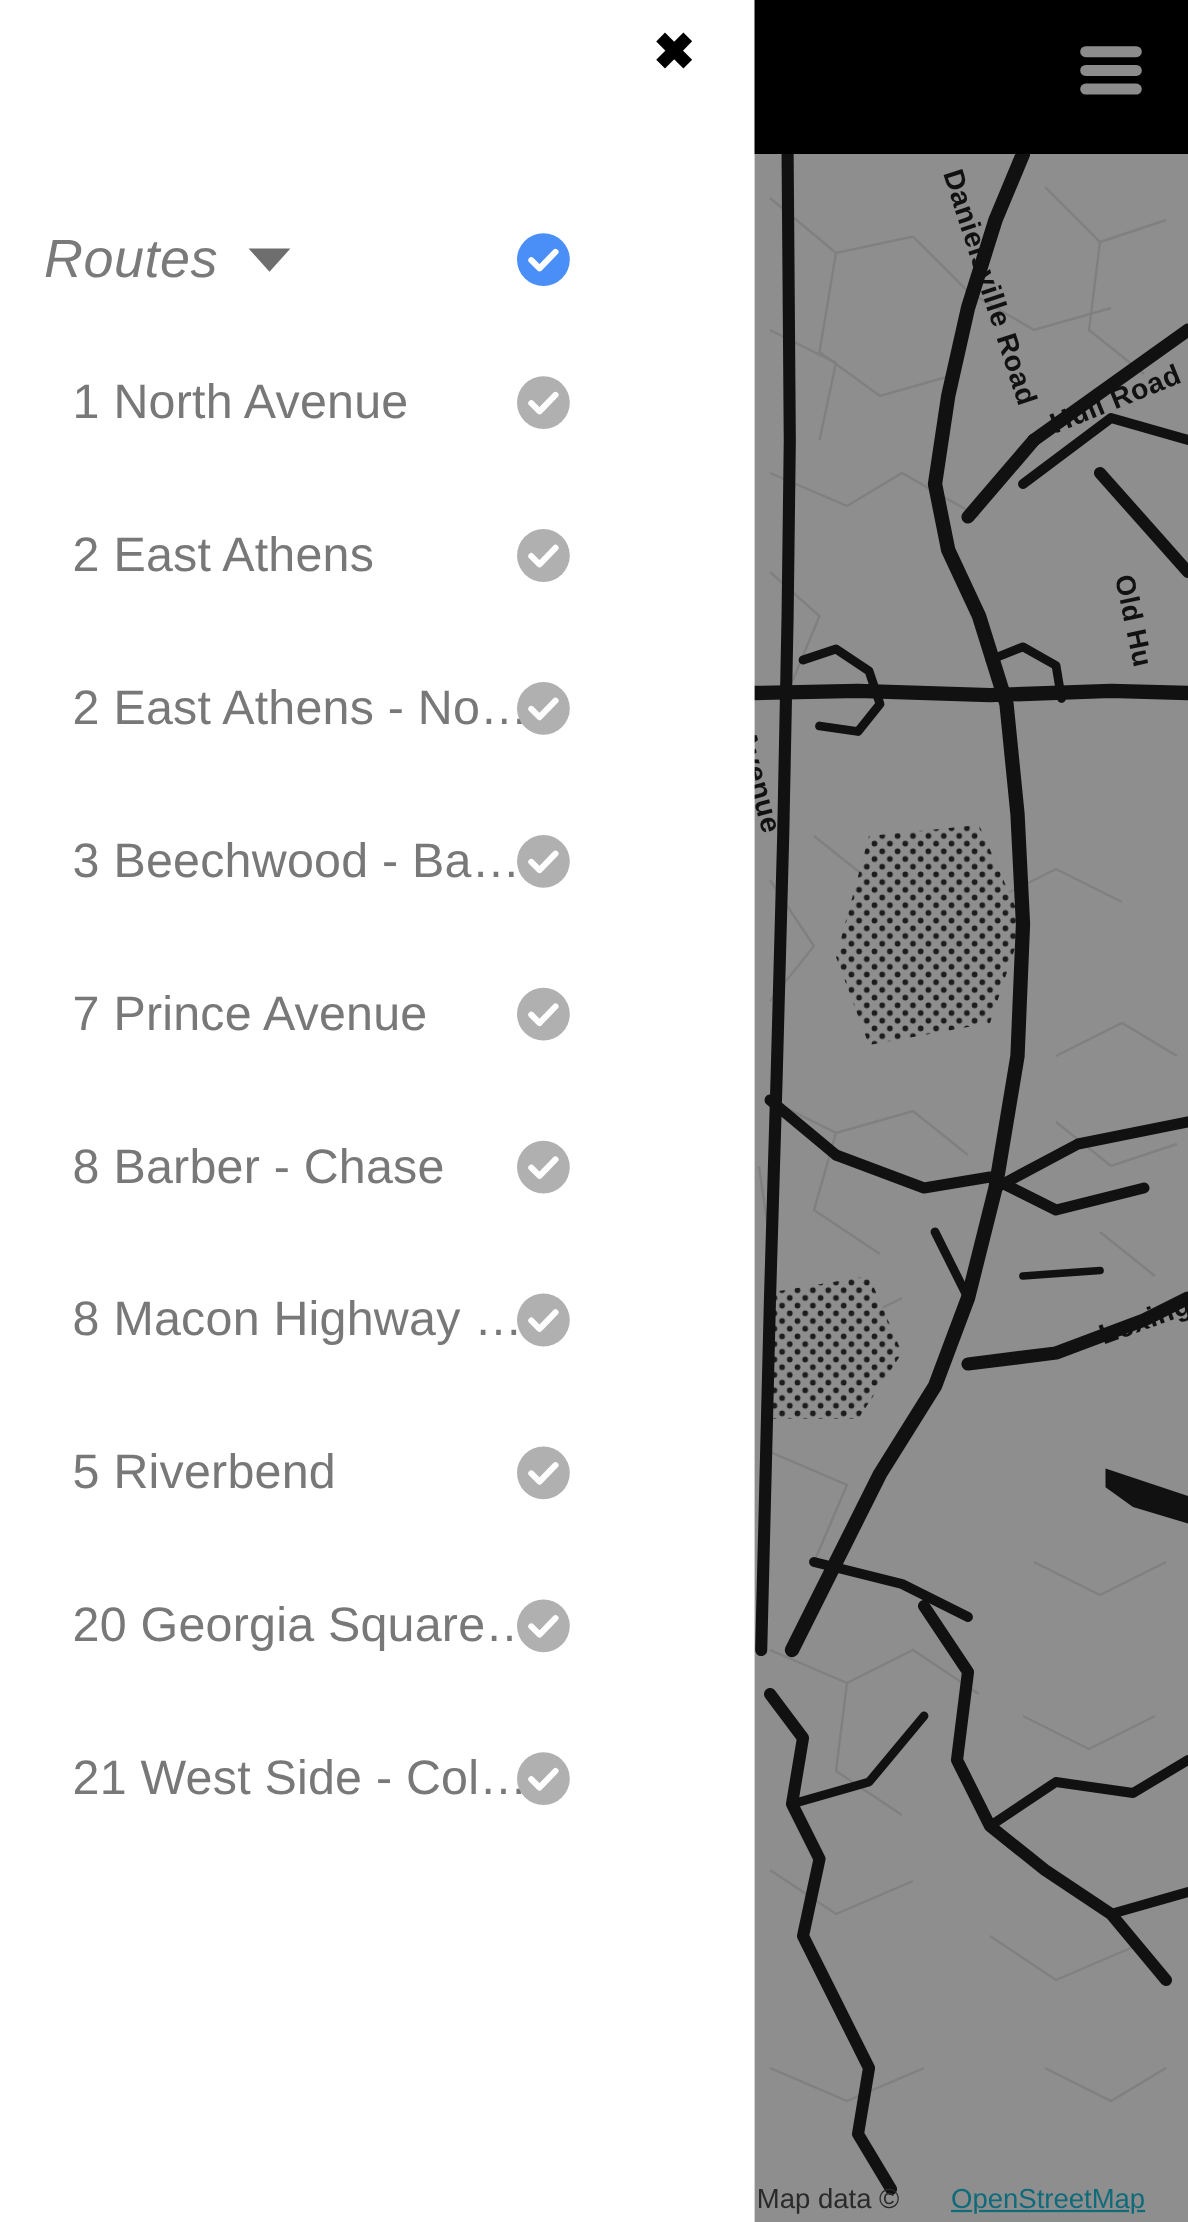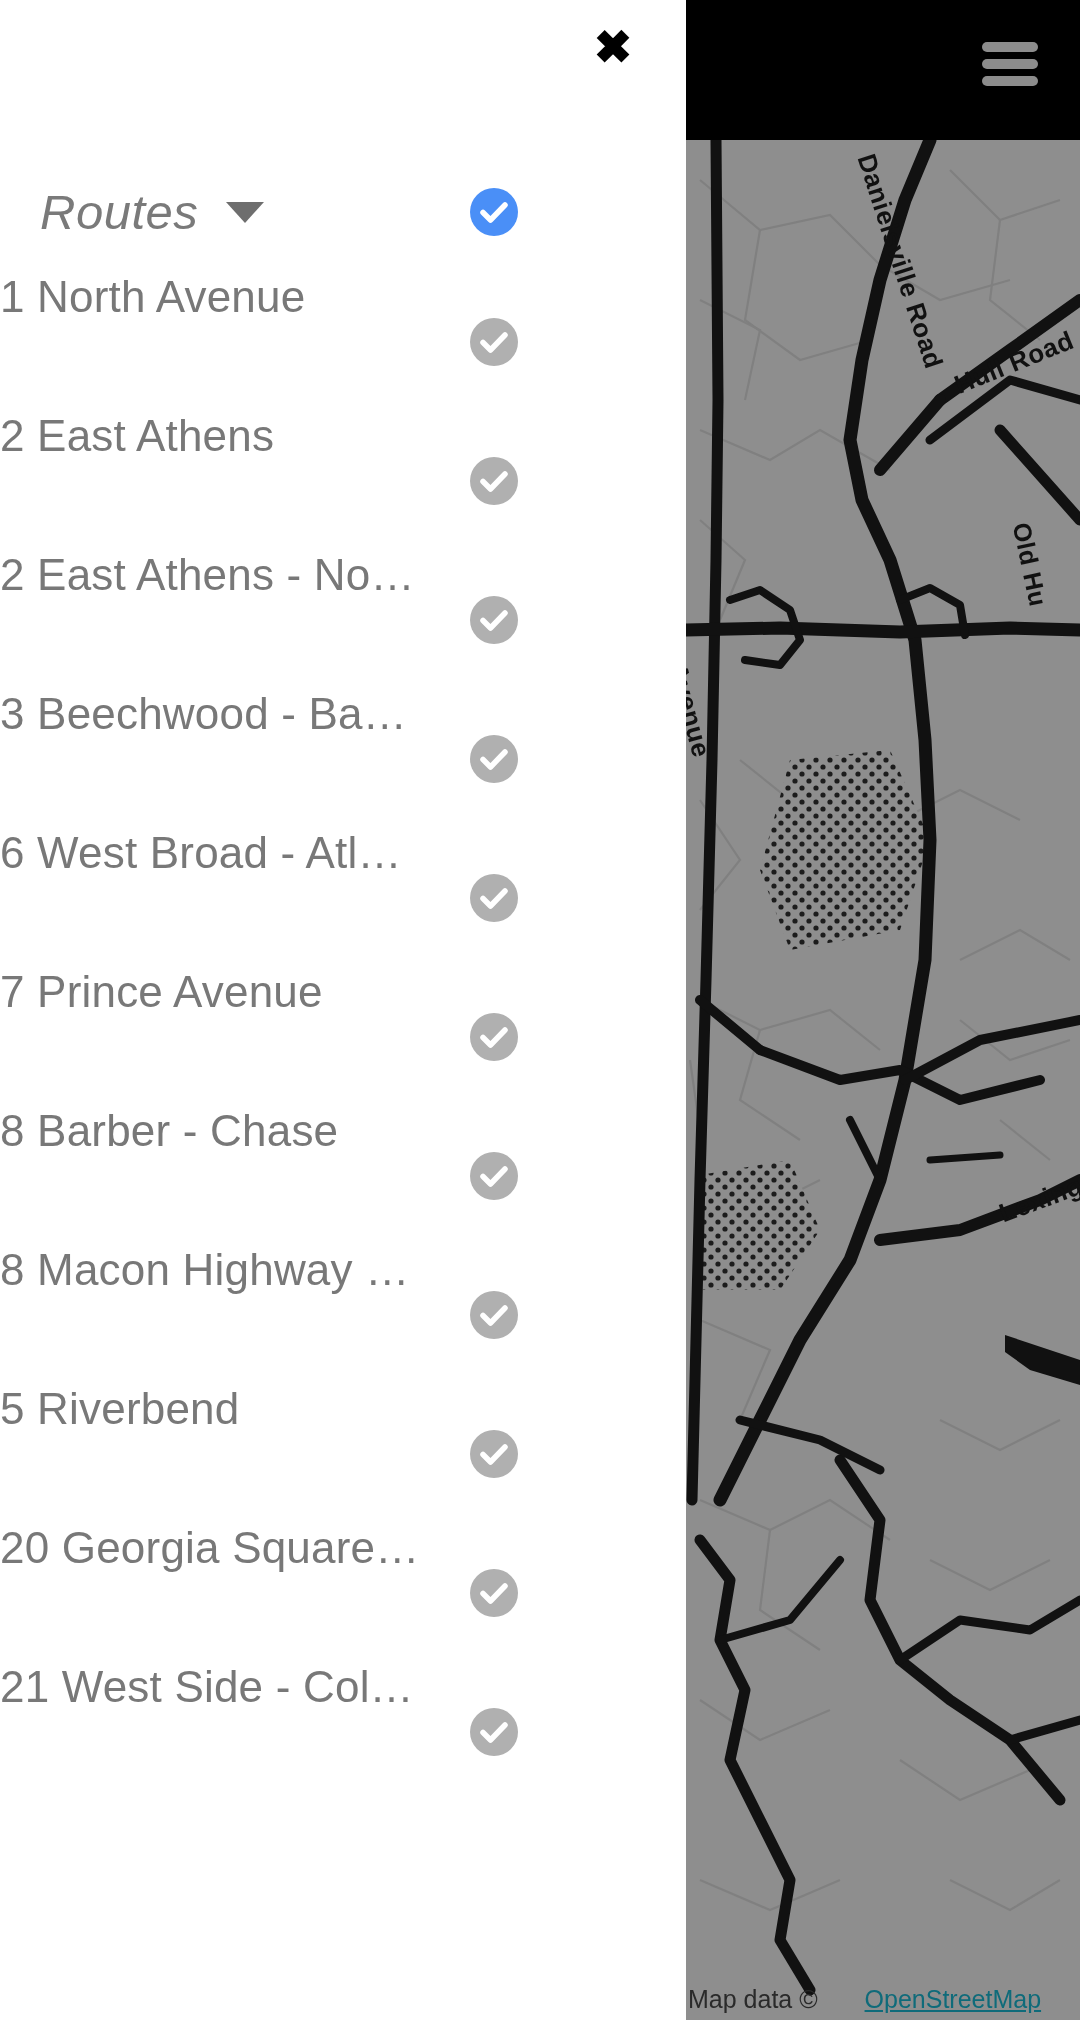--- a/index.html
+++ b/index.html
@@ -107,21 +107,21 @@
     font-size: 46px;
     line-height: 1;
     color: #000000;
     font-weight: bold;
     font-family: "Liberation Sans", sans-serif;
   }
 
   .panel-list {
     position: absolute;
     left: 0;
-    top: 152px;
+    top: 176px;
     width: 686px;
   }
 
   .group-header {
     position: relative;
     height: 120px;
     display: flex;
     align-items: center;
     padding-left: 40px;
     box-sizing: border-box;
@@ -157,21 +157,22 @@
     cursor: pointer;
   }
   .check.blue { background: #4a8ff7; }
   .check.gray { background: #b0b0b0; }
   .check svg { display: block; }
 
   .route-row {
     position: relative;
     height: 139px;
     display: flex;
-    align-items: flex-start;
+    align-items: center;
+    padding-left: 66px;
     box-sizing: border-box;
     cursor: pointer;
   }
   .route-label {
     font-size: 44px;
     color: #787878;
     font-family: "Liberation Sans", sans-serif;
     white-space: nowrap;
     letter-spacing: 0.2px;
   }
@@ -341,30 +342,20 @@
         <div class="route-label">3 Beechwood - Ba…</div>
         <div class="check-slot">
           <span class="check gray">
             <svg width="48" height="48" viewBox="0 0 48 48">
                 <path d="M13 24.5 L20.5 32 L35 17" stroke="#ffffff" stroke-width="5.5" fill="none" stroke-linecap="round" stroke-linejoin="round"></path>
               </svg>
           </span>
         </div>
       </div>
 
-      <div class="route-row">
-        <div class="route-label">6 West Broad - Atl…</div>
-        <div class="check-slot">
-          <span class="check gray">
-            <svg width="48" height="48" viewBox="0 0 48 48">
-                <path d="M13 24.5 L20.5 32 L35 17" stroke="#ffffff" stroke-width="5.5" fill="none" stroke-linecap="round" stroke-linejoin="round"></path>
-              </svg>
-          </span>
-        </div>
-      </div>
 
       <div class="route-row">
         <div class="route-label">7 Prince Avenue</div>
         <div class="check-slot">
           <span class="check gray">
             <svg width="48" height="48" viewBox="0 0 48 48">
                 <path d="M13 24.5 L20.5 32 L35 17" stroke="#ffffff" stroke-width="5.5" fill="none" stroke-linecap="round" stroke-linejoin="round"></path>
               </svg>
           </span>
         </div>

